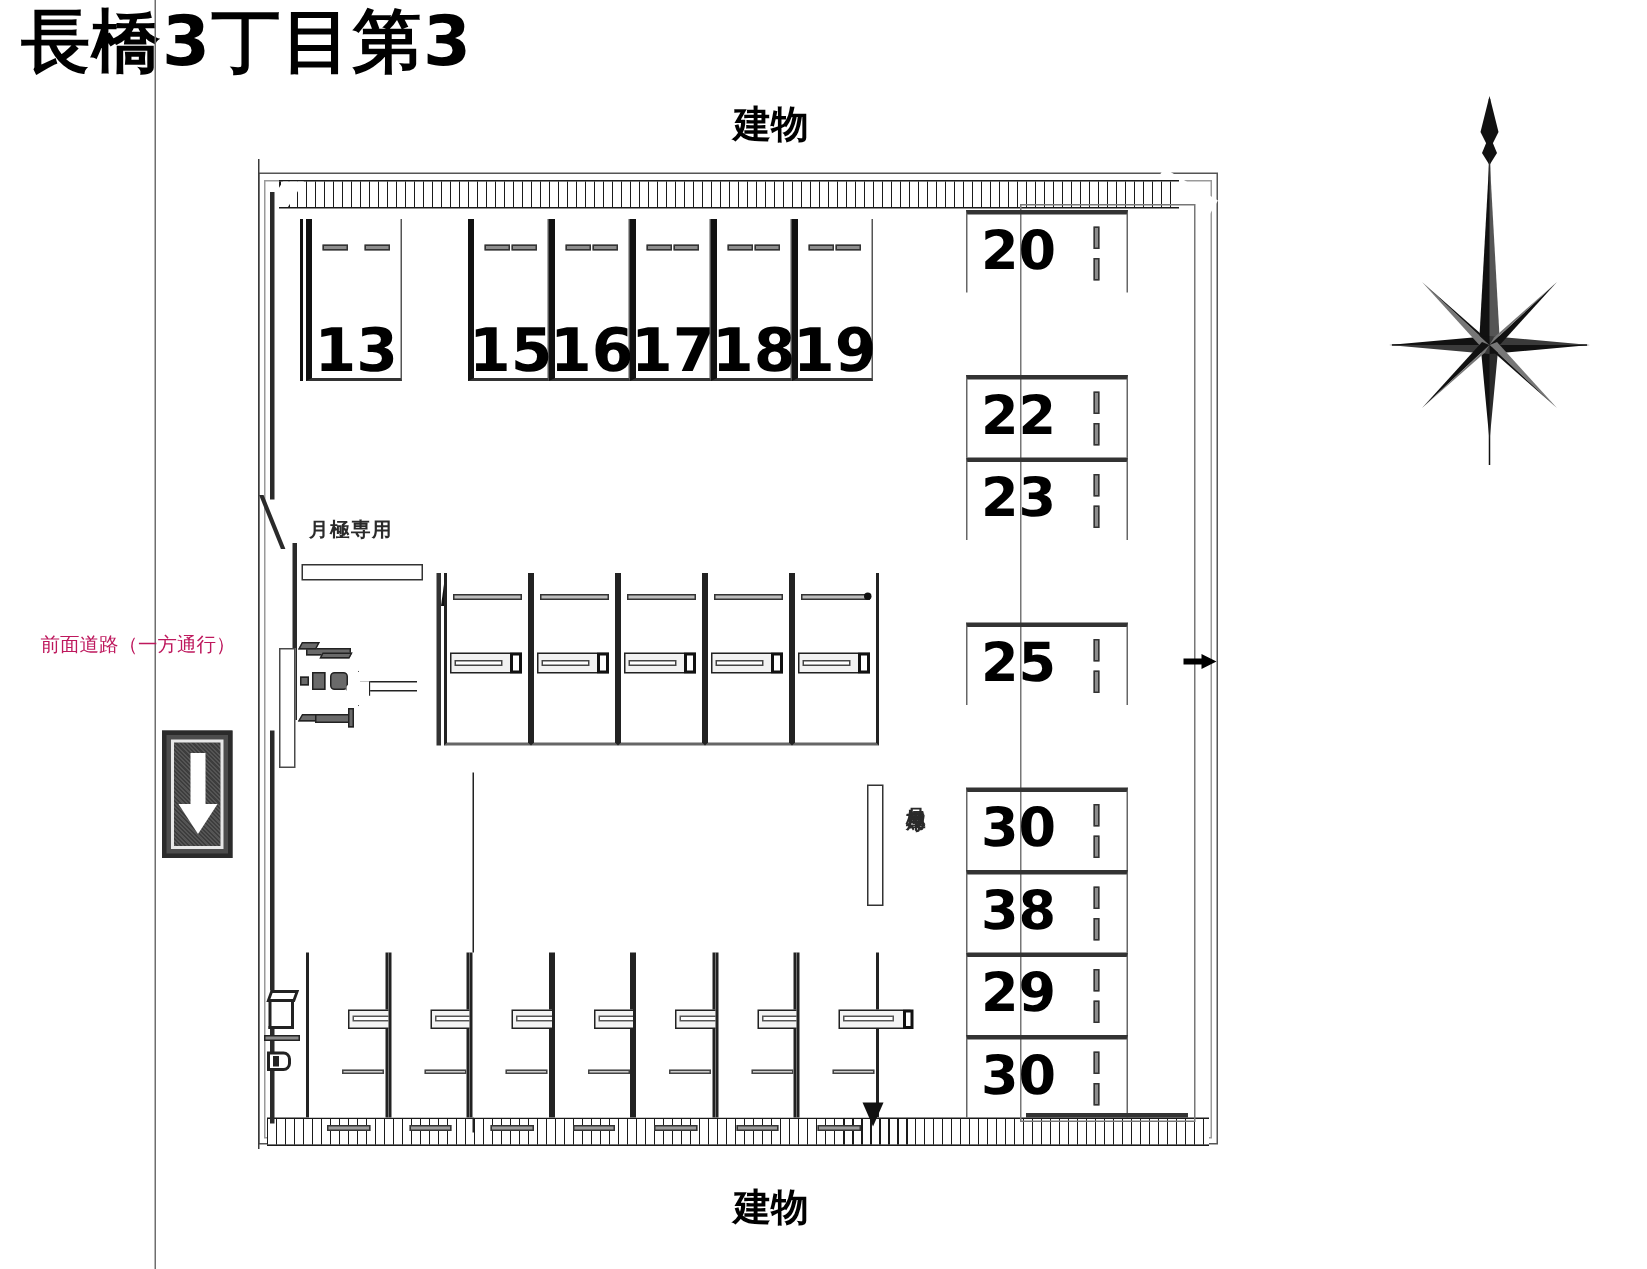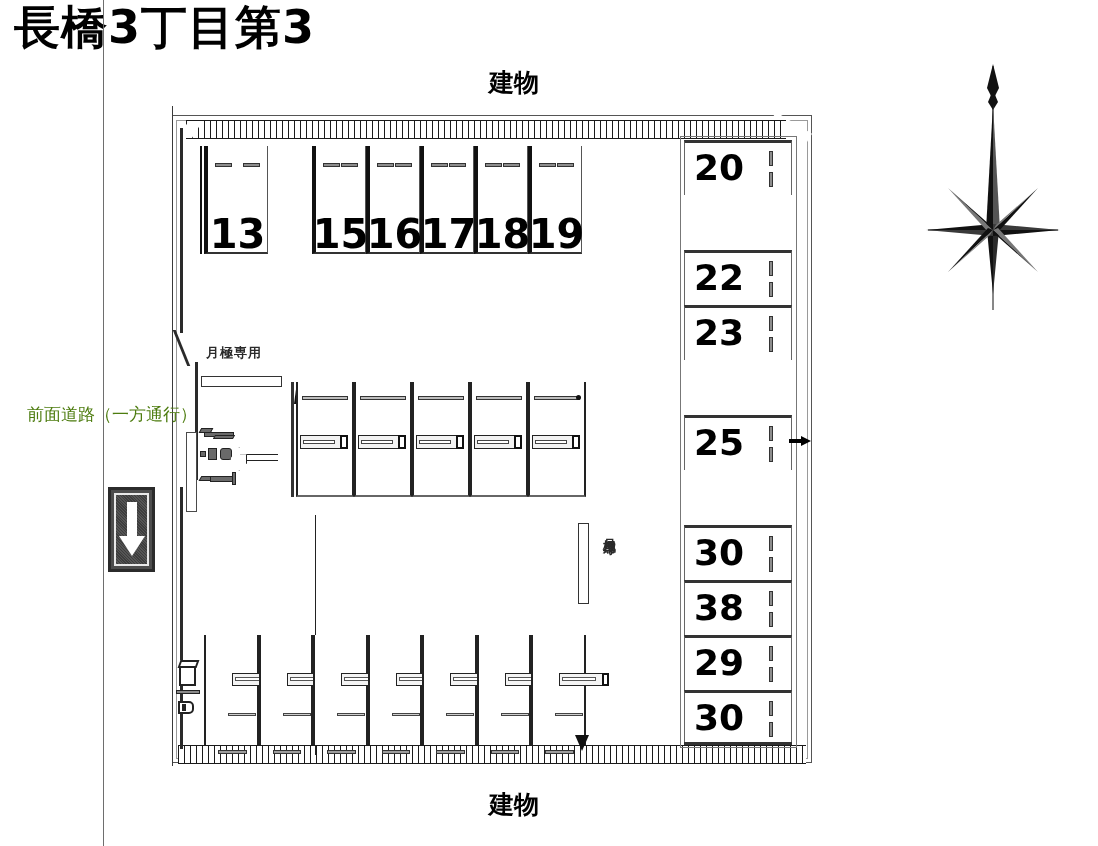--- a/index.html
+++ b/index.html
@@ -18,21 +18,21 @@
 
   
   .building-label{
     font-size:25px;font-weight:bold;white-space:nowrap;
   }
   #building-top{left:489px;top:66px;}
   #building-bottom{left:489px;top:788px;}
 
   
   #front-road-label{
-    left:27px;top:403px;font-size:17px;white-space:nowrap;color:#4d7c0f;
+    left:27px;top:421px;font-size:13px;white-space:nowrap;color:#be185d;
   }
 
   
   #site-outline{
     left:172px;top:115px;width:640px;height:648px;
     border:1px solid #555;box-sizing:border-box;background:#fff;
   }
   #site-outline-inner{
     left:176px;top:120px;width:632px;height:639px;
     border:1px solid #9a9a9a;box-sizing:border-box;
@@ -106,21 +106,21 @@
   }
   .top-stall .dash-l,.top-stall .dash-r{
     position:absolute;top:17px;height:4px;width:17px;
     background:#8d8d8d;border:1px solid #333;box-sizing:border-box;
   }
   .top-stall .dash-l{left:7px;}
   .top-stall .dash-r{right:7px;}
   #top-row-left-edge{left:200px;top:146px;width:2px;height:108px;background:#111;}
 
   
-  #right-col{left:684px;top:140px;width:108px;height:605px;}
+  #right-col{left:644px;top:140px;width:108px;height:605px;}
   .right-stall{
     position:absolute;left:0;width:108px;box-sizing:border-box;
     border-top:3px solid #333;border-left:1px solid #666;border-right:1px solid #666;
   }
   .right-stall .num{
     position:absolute;left:9px;top:50%;transform:translateY(-52%);
     font-size:36px;font-weight:bold;line-height:1;
     font-family:"DejaVu Sans","Liberation Sans",sans-serif;
   }
   .right-stall .dash-t,.right-stall .dash-b{

